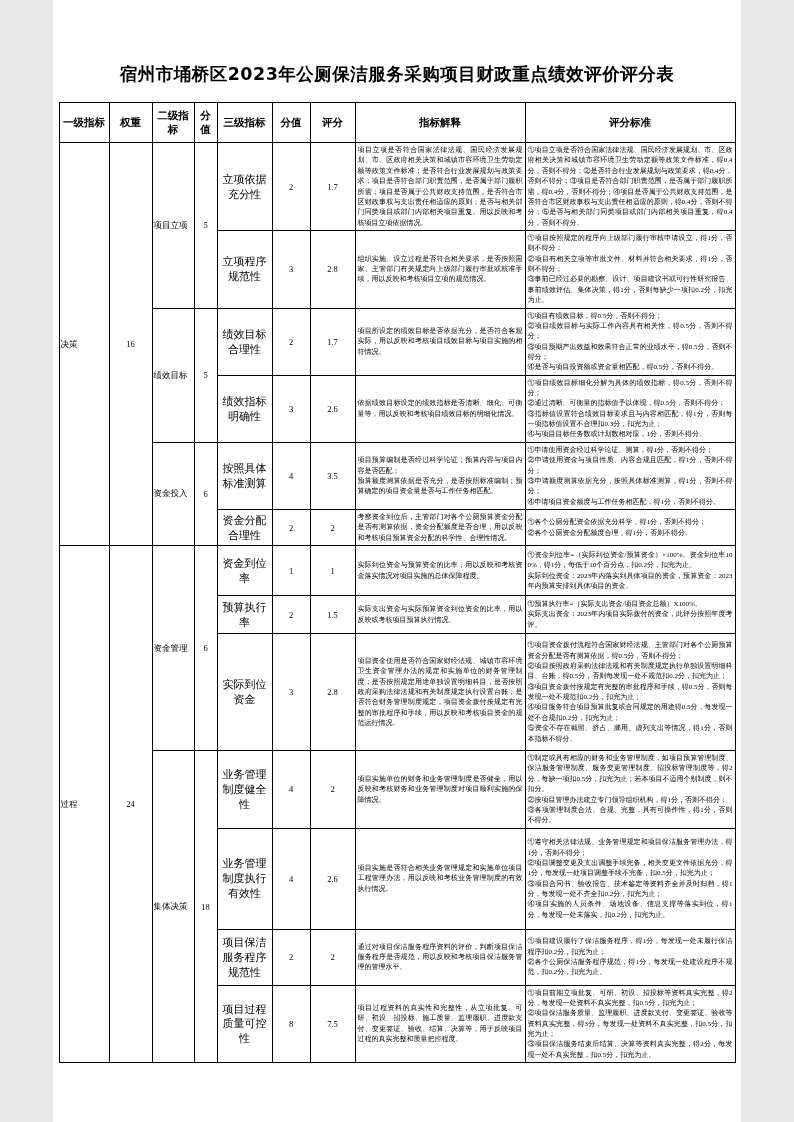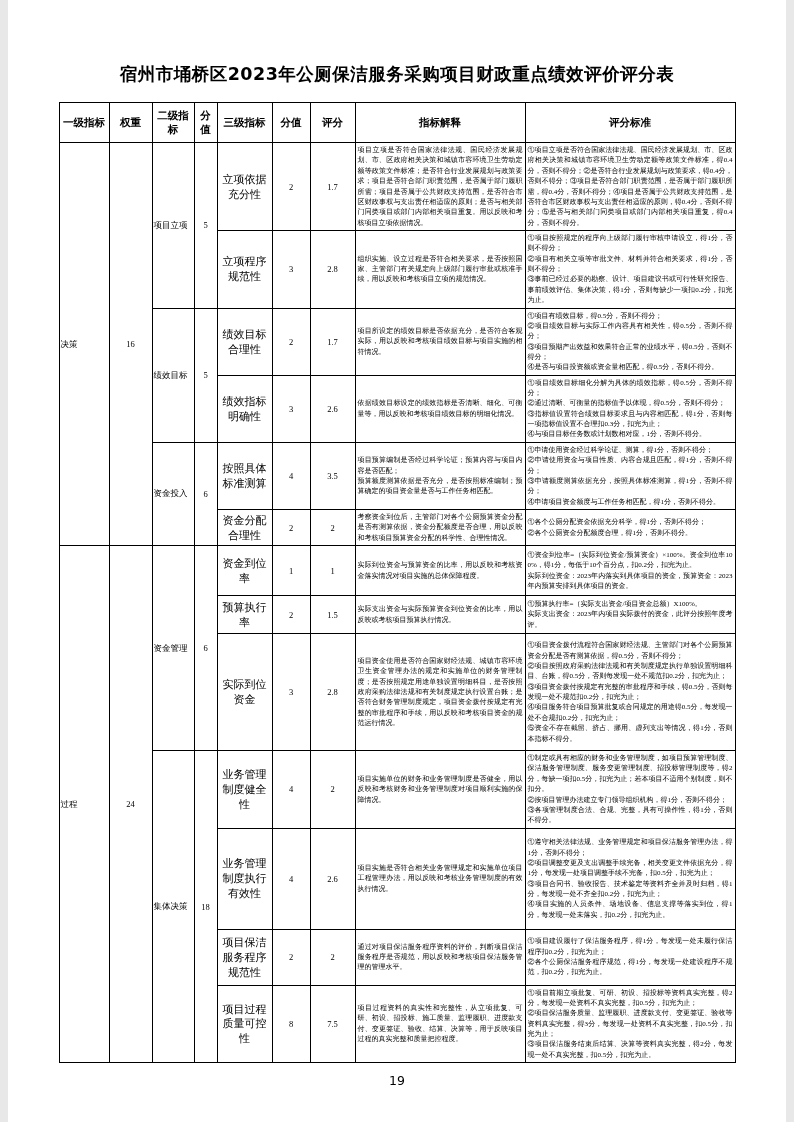--- a/index.html
+++ b/index.html
@@ -1,19 +1,19 @@
 <!DOCTYPE html>
 <html><head>
 <meta charset="utf-8">
 <style>
   * { margin: 0; padding: 0; box-sizing: border-box; }
   html, body { background: #e8e8e8; }
   .page {
     position: relative;
-    width: 778px;
+    width: 688px;
     height: 1122px;
     margin: 0 auto;
     background: #ffffff;
     font-family: "Liberation Serif", "DejaVu Serif", serif;
     color: #000;
     overflow: hidden;
   }
   .doc-title {
     padding-top: 62px;
     text-align: center;
@@ -248,15 +248,14 @@
         <td class="cell-num">8</td>
         <td class="cell-num">7.5</td>
         <td class="cell-text">项目过程资料的真实性和完整性，从立项批复、可研、初设、招投标、施工质量、监理履职、进度款支付、变更签证、验收、结算、决算等，用于反映项目过程的真实完整和质量把控程度。</td>
         <td class="cell-text">①项目前期立项批复、可研、初设、招投标等资料真实完整，得2分，每发现一处资料不真实完整，扣0.5分，扣完为止；
 ②项目保洁服务质量、监理履职、进度款支付、变更签证、验收等资料真实完整，得3分，每发现一处资料不真实完整，扣0.5分，扣完为止；
 ③项目保洁服务结束后结算、决算等资料真实完整，得2分，每发现一处不真实完整，扣0.5分，扣完为止。</td>
       </tr>
     </tbody>
   </table>
 
-  <div class="page-number">19</div>
 
 </div>
 
 </body></html>

